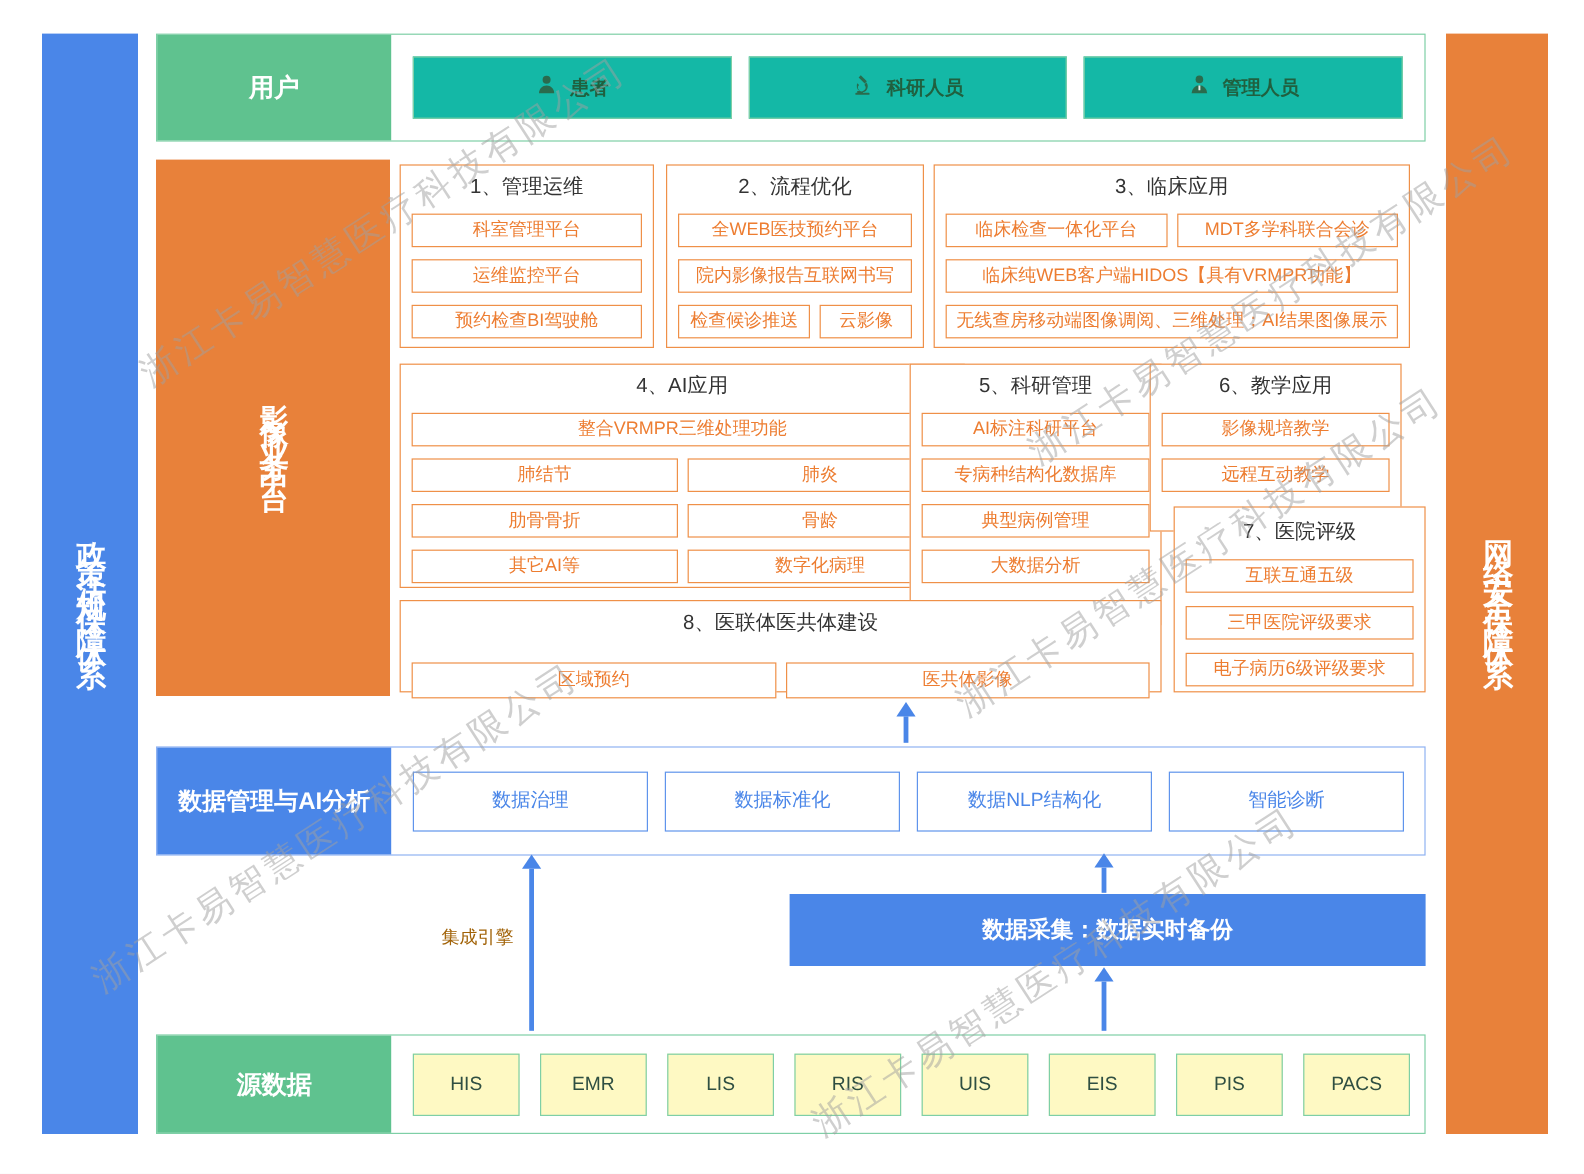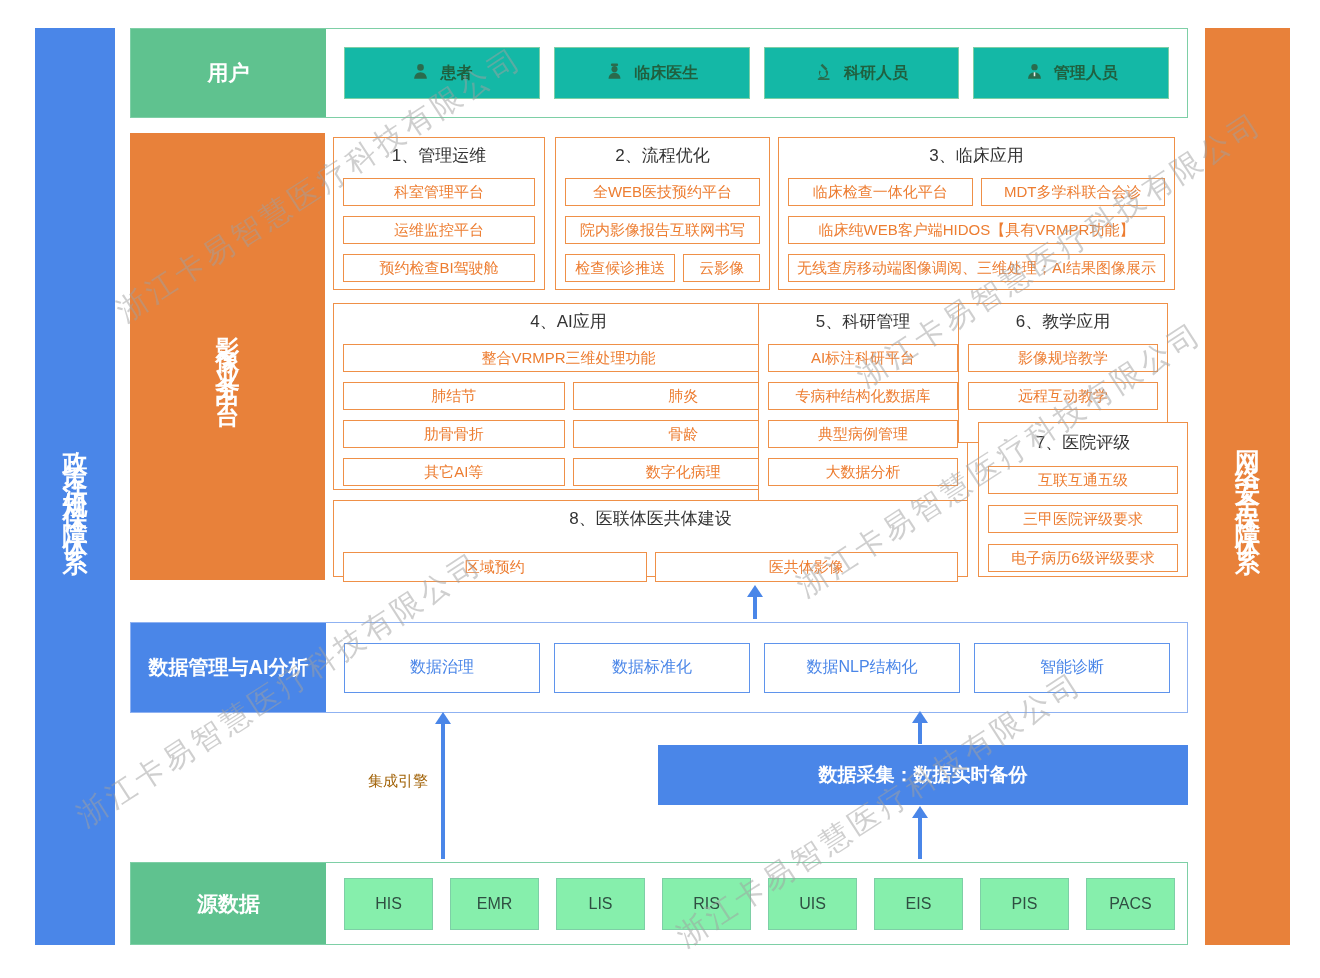--- a/index.html
+++ b/index.html
@@ -30,21 +30,21 @@
   .band.datamgmt{top:622px;height:91px;border:1px solid var(--blue-border)}
   .band.source{top:862px;height:83px;border:1px solid var(--green-border)}
   .band-label{flex:0 0 195px;display:flex;align-items:center;justify-content:center;color:#fff;font-weight:bold;font-size:21px}
   .band-label.green{background:var(--green)}
   .band-label.blue{background:var(--blue)}
   .band-content{flex:1;display:flex;align-items:center;justify-content:space-between;padding:0 18px;gap:14px}
 
   .user-box{flex:1;height:52px;border:1px solid var(--green-border);display:flex;align-items:center;justify-content:center;gap:10px;color:var(--green-text);font-size:16px;font-weight:bold;background:#14b8a6}
   .user-box svg{width:19px;height:19px;fill:#2a6b4d}
 
-  .src-box{width:89px;height:52px;border:1px solid var(--green-border);display:flex;align-items:center;justify-content:center;color:#2f4f42;font-size:16px;background:#86efac}
+  .src-box{width:89px;height:52px;border:1px solid var(--green-border);display:flex;align-items:center;justify-content:center;color:#2f4f42;font-size:16px;background:#fef9c3}
 
   .dm-box{width:196px;height:50px;border:1px solid var(--blue-item-border);color:var(--blue);font-size:16px;display:flex;align-items:center;justify-content:center;background:#fff}
 
   
   .platform-label{position:absolute;left:130px;top:133px;width:195px;height:447px;background:var(--orange);display:flex;align-items:center;justify-content:center}
   .platform-label .vtext{font-size:24px;letter-spacing:13px}
 
   
   .section{position:absolute;background:#fff;border:1px solid var(--orange-border);padding:6px 9px;display:flex;flex-direction:column;gap:10px}
   .sec-title{flex:0 0 24px;text-align:center;color:#333;font-size:17px;line-height:24px;white-space:nowrap}
@@ -81,28 +81,20 @@
 
   <div class="band users">
     <div class="band-label green">用户</div>
     <div class="band-content">
       <div class="user-box">
         <span><svg viewBox="0 0 24 24">
               <circle cx="12" cy="6.8" r="4.2"></circle>
               <path d="M4 21c0-4.4 3.6-8 8-8s8 3.6 8 8z"></path>
             </svg></span>
         <span>患者</span>
-      </div>
-      <div class="user-box">
-        <span><svg viewBox="0 0 24 24">
-              <rect x="7.5" y="1.8" width="9" height="3.2" rx="1.2"></rect>
-              <circle cx="12" cy="9" r="3.8"></circle>
-              <path d="M4.5 21c0-4.1 3.4-7.4 7.5-7.4s7.5 3.3 7.5 7.4z"></path>
-            </svg></span>
-        <span>临床医生</span>
       </div>
       <div class="user-box">
         <span><svg viewBox="0 0 24 24">
               <path d="M9.2 2.2l6.4 6.4-2.2 2.2-6.4-6.4z"></path>
               <path d="M14.8 9.6a6.2 6.2 0 0 1-3.3 10.4v1h-6v-2.2h2.6a6.2 6.2 0 0 1-2.5-8.2l1.8 1.8a3.9 3.9 0 1 0 5.7-.1z"></path>
               <rect x="3.5" y="20.6" width="15" height="2.2" rx="1"></rect>
             </svg></span>
         <span>科研人员</span>
       </div>
       <div class="user-box">

